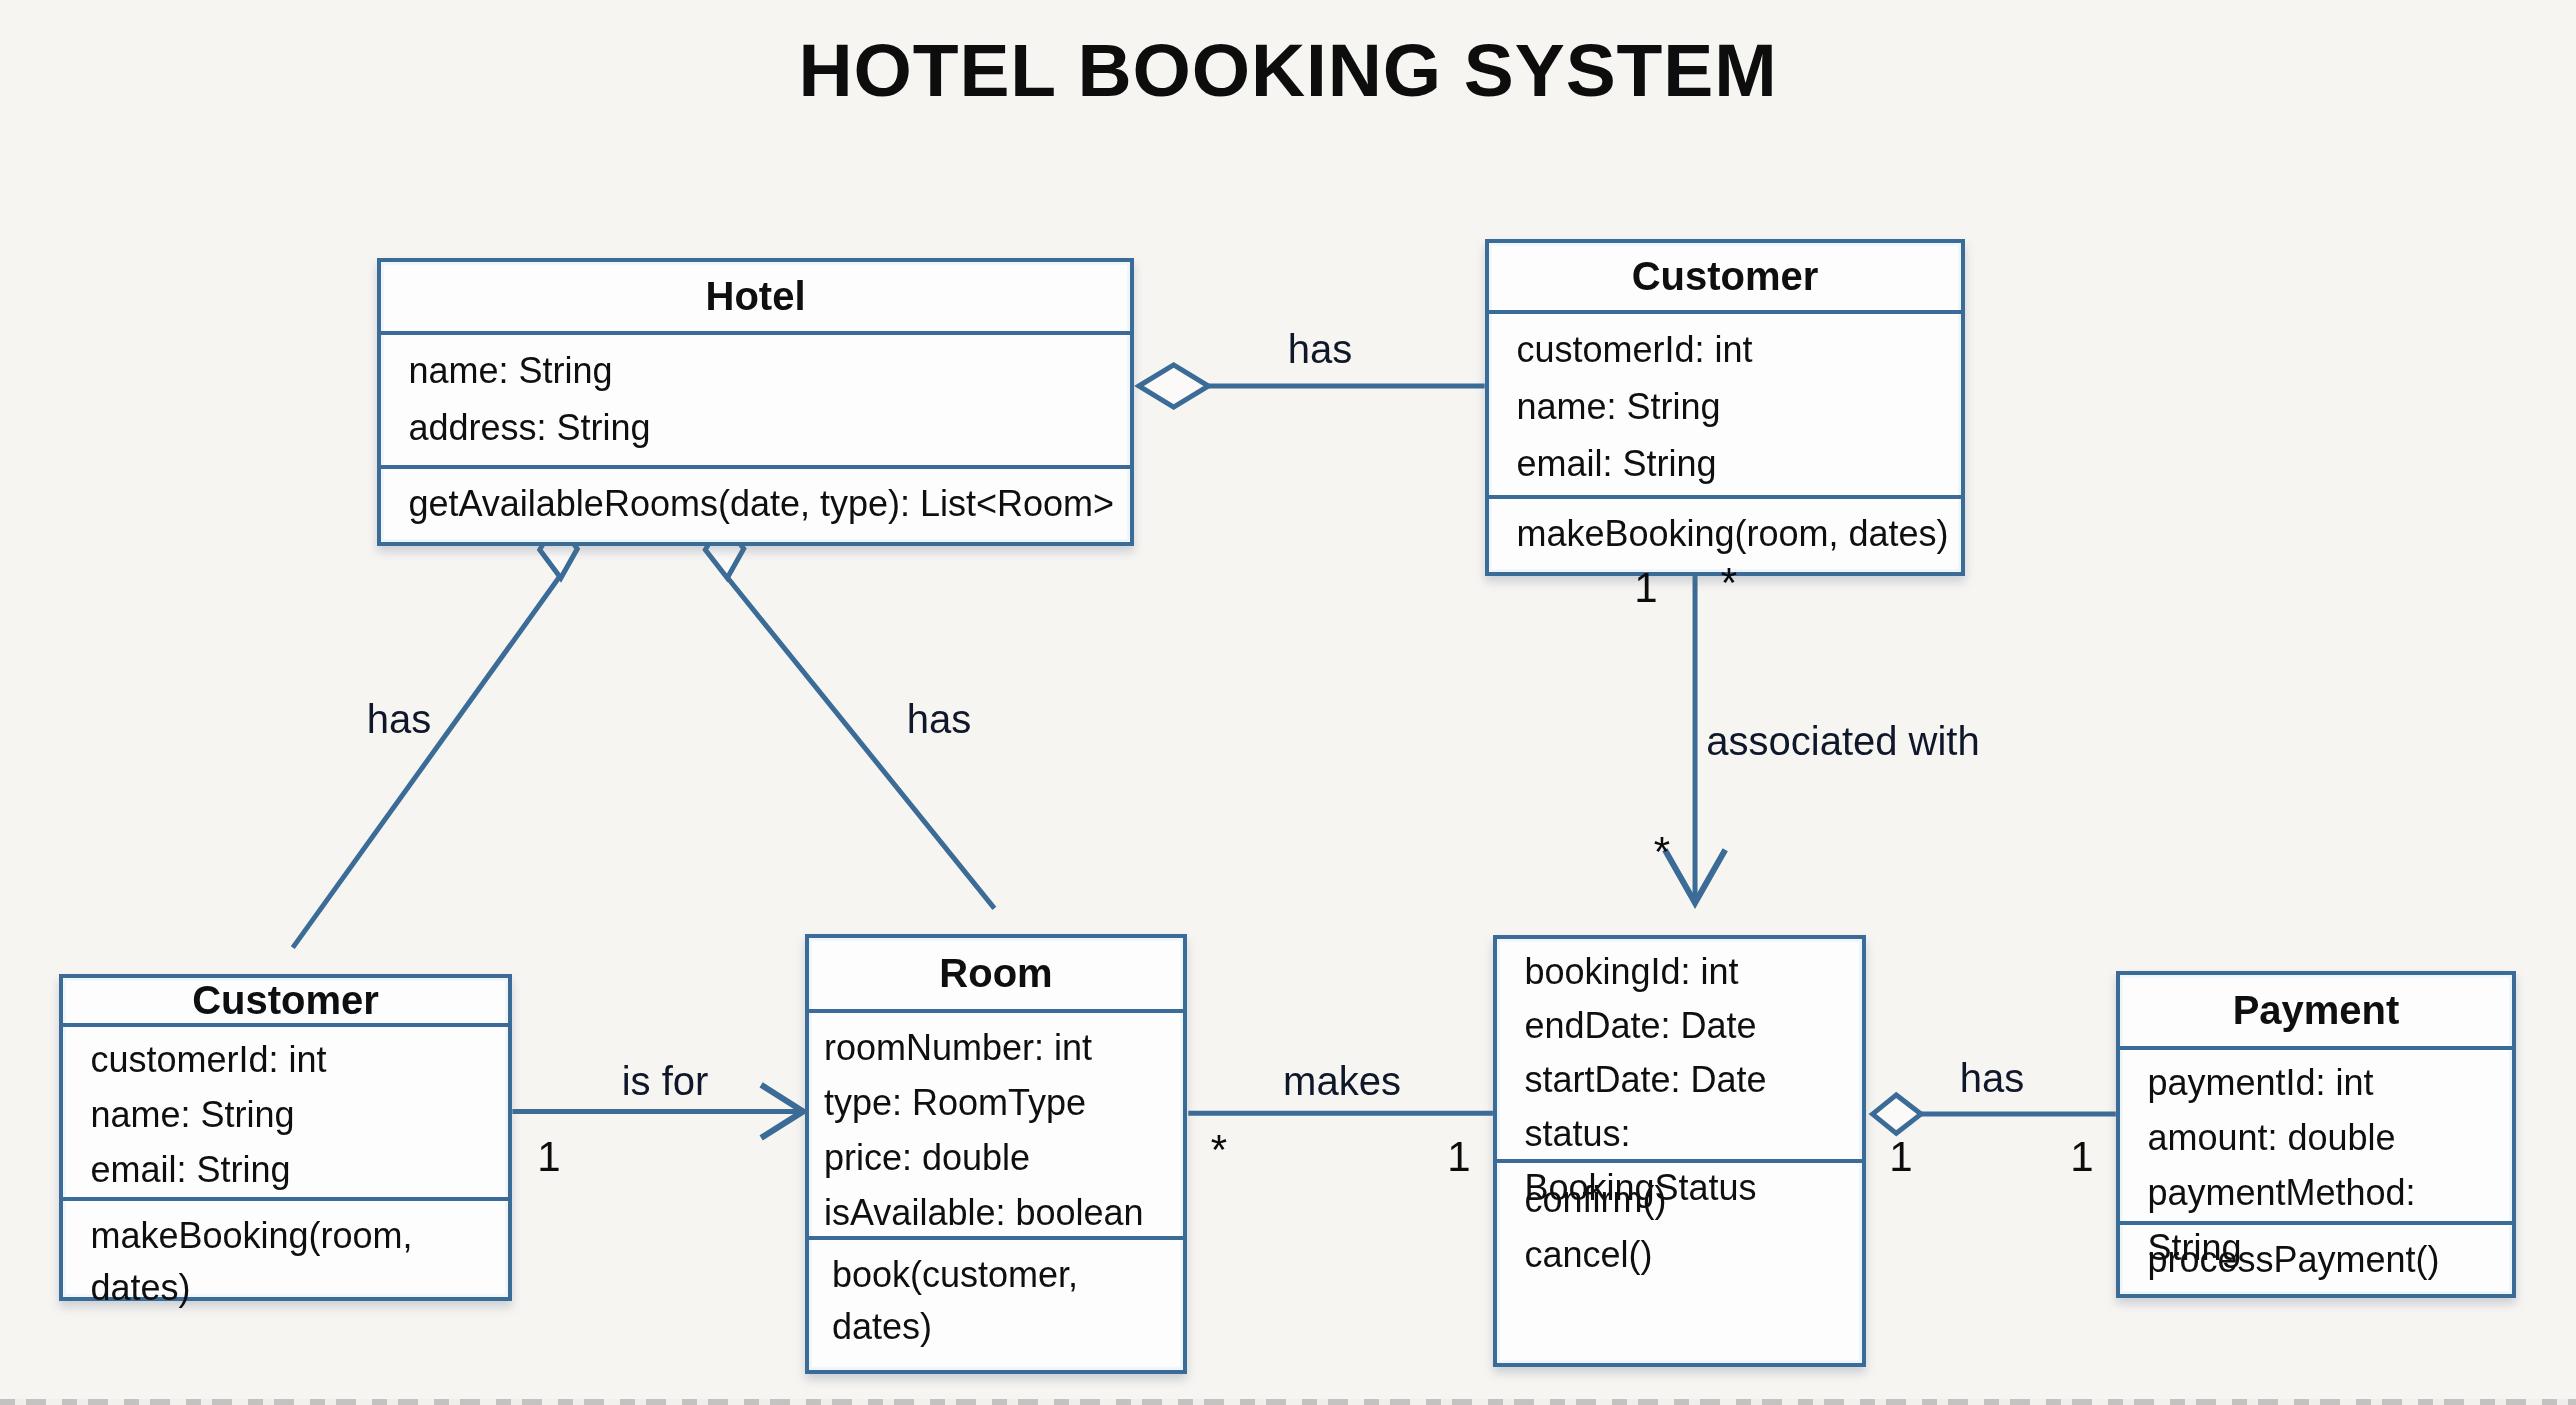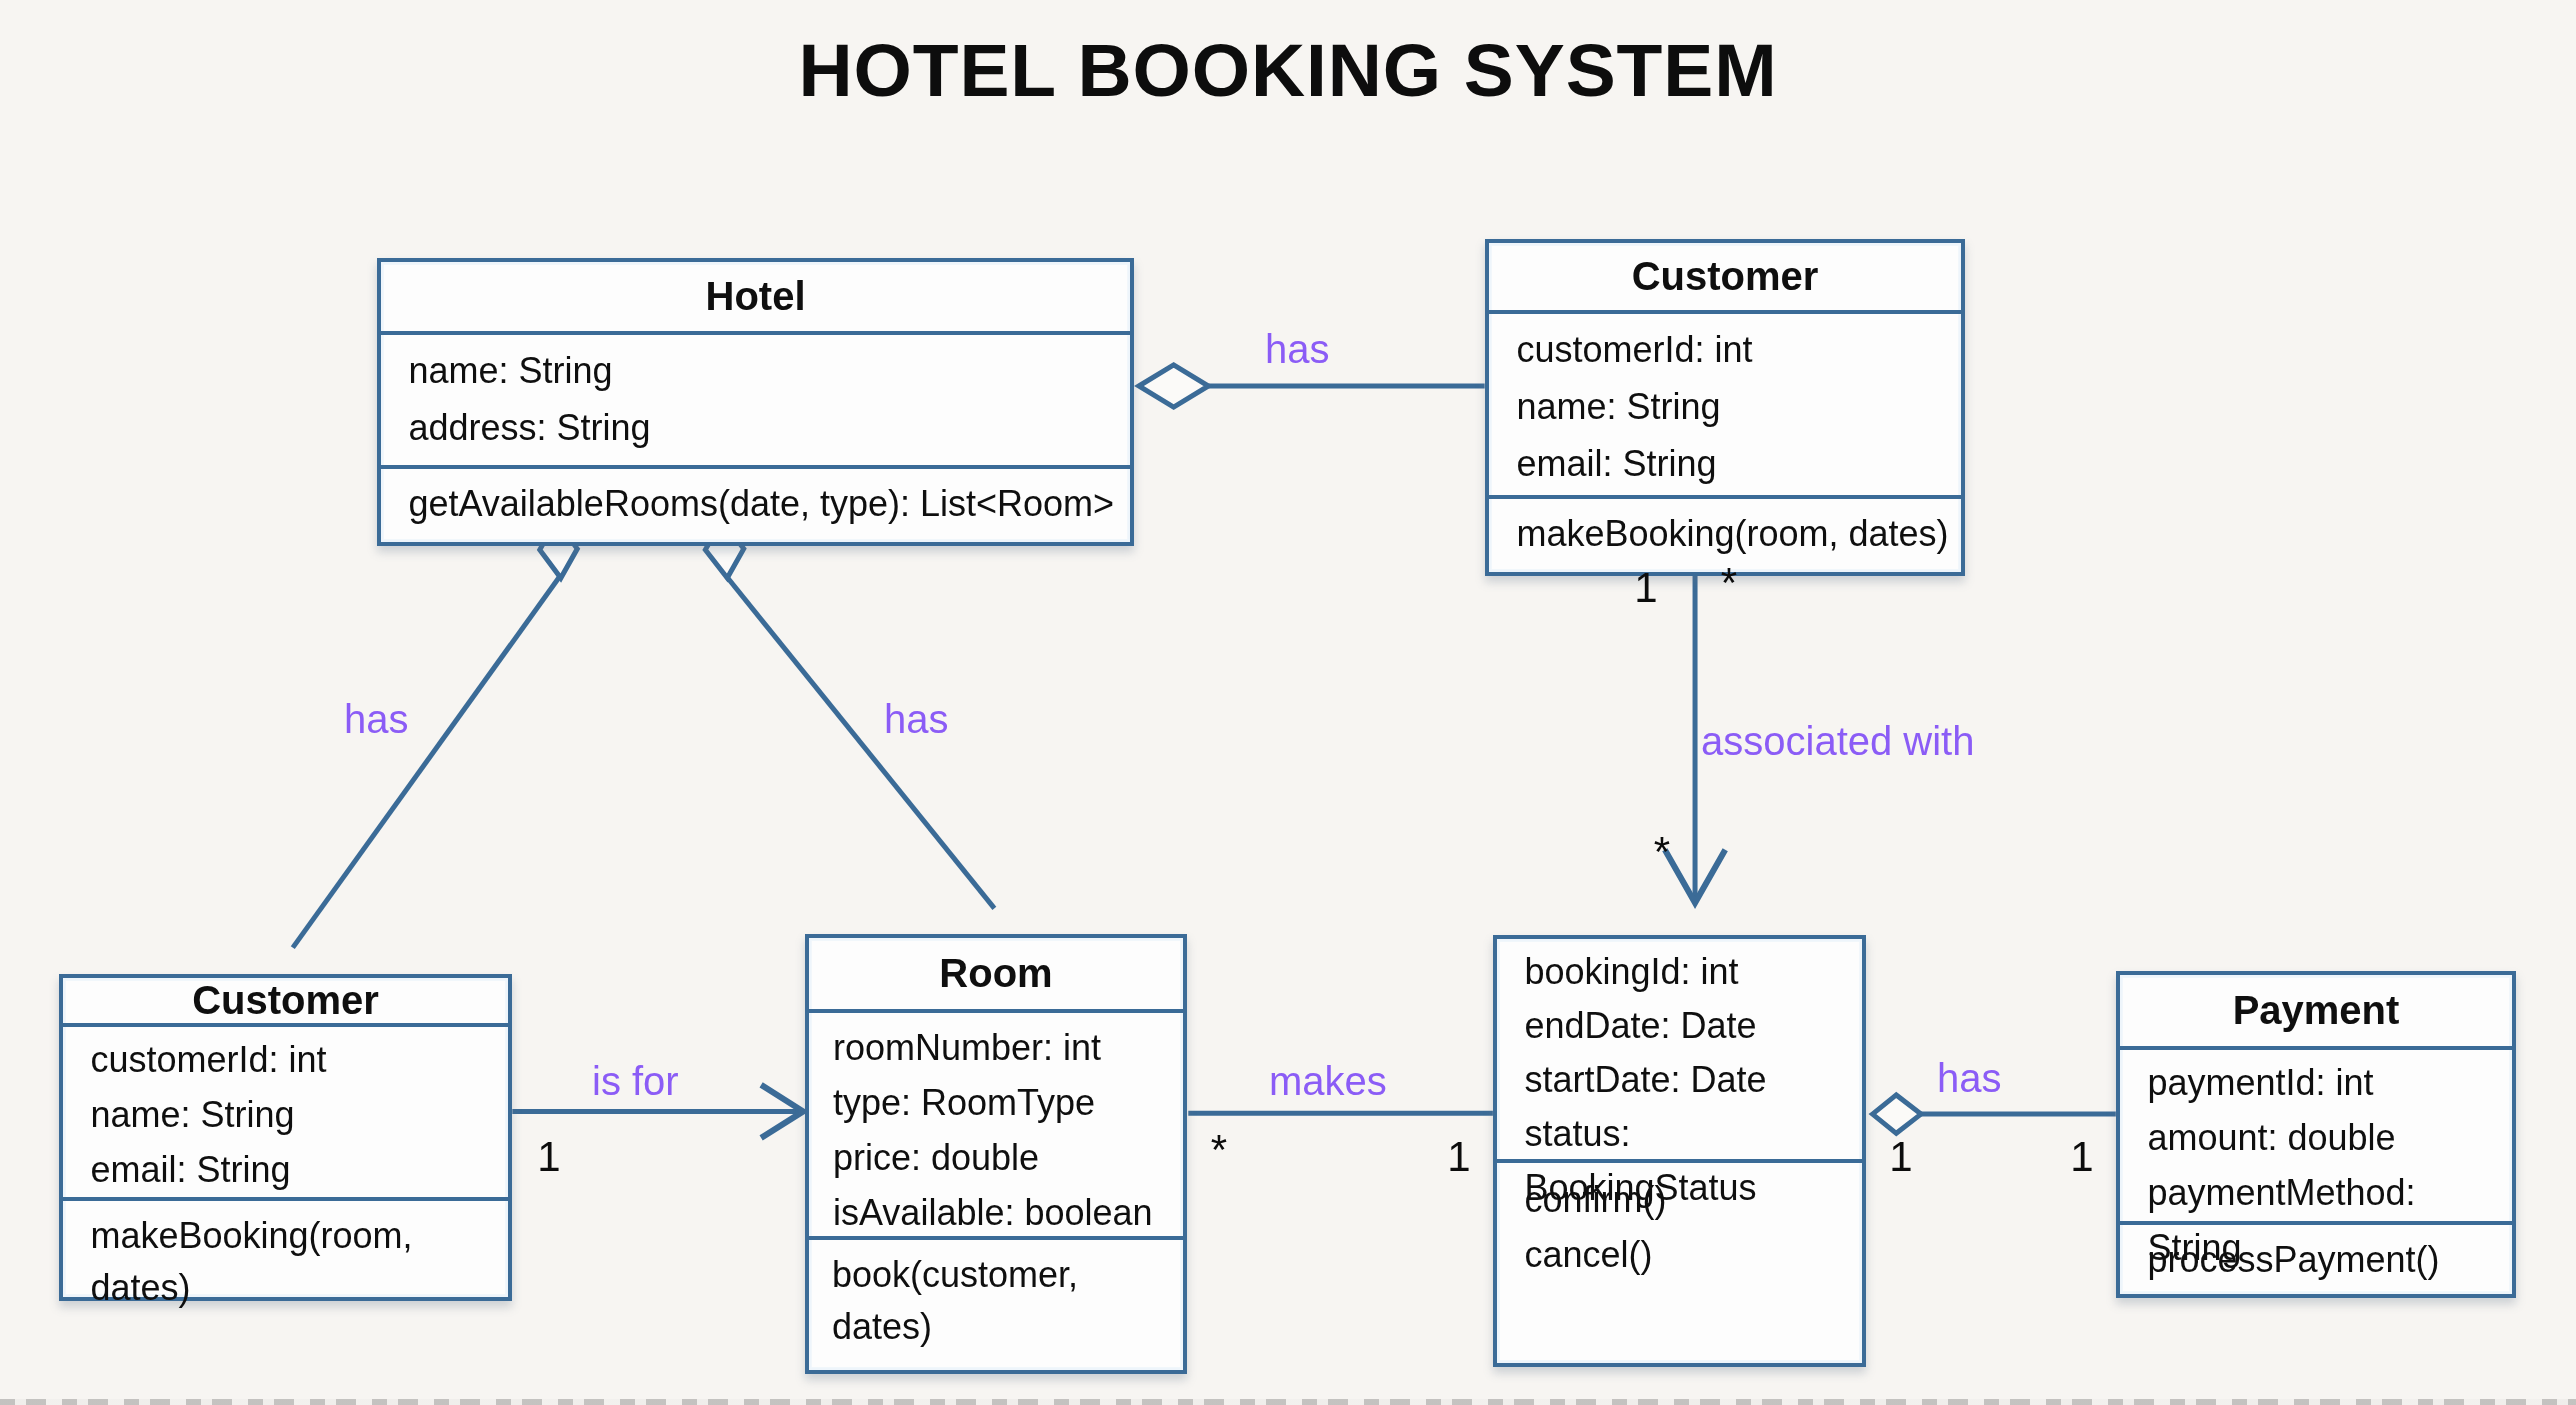--- a/index.html
+++ b/index.html
@@ -47,22 +47,22 @@
     font-size:36px;line-height:55px;
     flex:0 0 auto;
   }
   .cls-methods{
     box-sizing:border-box;
     padding:9.1px 9.1px 0 27.4px;
     font-size:36px;line-height:52px;
     flex:1 1 auto;
   }
   .rel-label{
-    position:absolute;
-    font-size:40px;line-height:1.0;color:#8b5cf6;
+    position:absolute;text-align:center;
+    font-size:40px;line-height:1.0;color:#0f172a;
   }
   .mult{
     position:absolute;text-align:center;
     font-size:42px;line-height:1.0;color:#0c0c0c;
   }
   .bottom-strip{
     position:absolute;left:0;right:0;bottom:0;height:6.4px;opacity:.5;
     background:repeating-linear-gradient(90deg,
       rgba(60,60,60,.55) 0 14.6px, rgba(190,190,190,.25) 14.6px 25.6px,
       rgba(45,45,45,.5) 25.6px 46px, rgba(200,200,200,.2) 46px 62px);
@@ -128,21 +128,21 @@
       <div>name: String</div>
       <div>email: String</div>
     </div>
     <div class="cls-methods">
       <div>makeBooking(room, dates)</div>
     </div>
   </div>
 
   <div class="uml-class" style="left:805px;top:907px;width:382px;height:440px;">
     <div class="cls-title" style="height:75px;">Room</div>
-    <div class="cls-attrs" style="height:227px;line-height:55px;padding-left:24px;">
+    <div class="cls-attrs" style="height:227px;line-height:55px;padding-left:15px;">
       <div>roomNumber: int</div>
       <div>type: RoomType</div>
       <div>price: double</div>
       <div>isAvailable: boolean</div>
     </div>
     <div class="cls-methods" style="padding-left:23px;">
       <div>book(customer, dates)</div>
     </div>
   </div>
 

